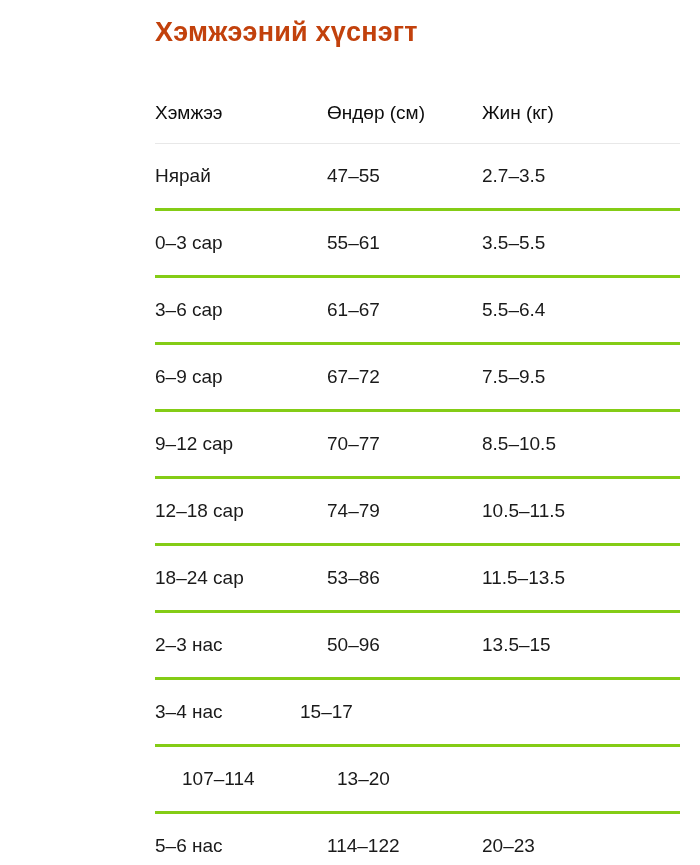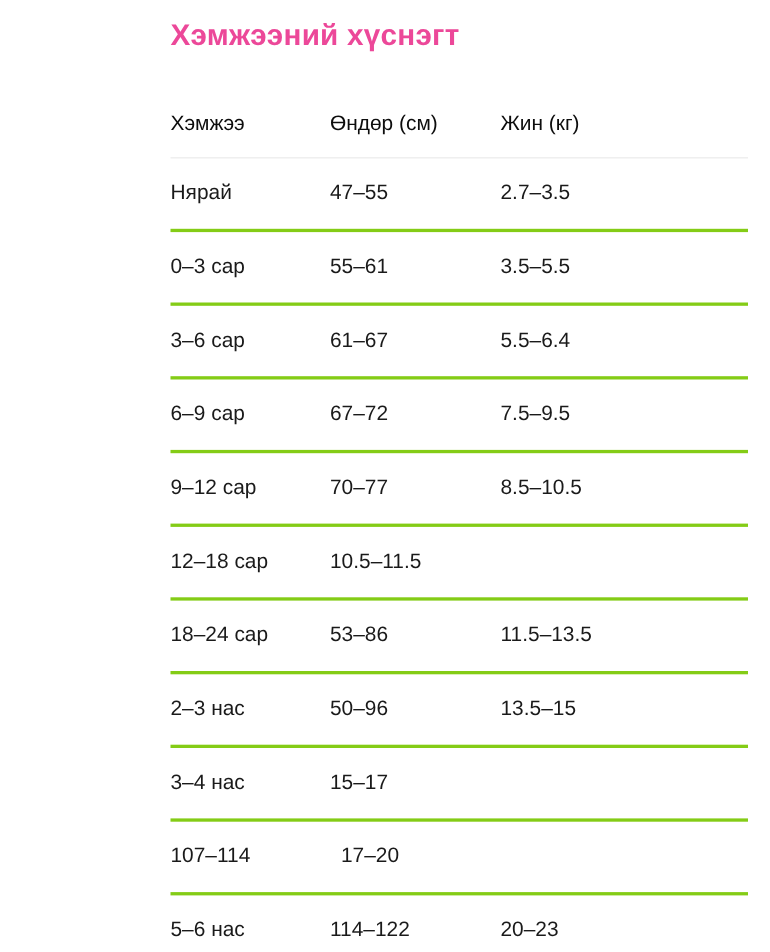--- a/index.html
+++ b/index.html
@@ -18,21 +18,21 @@
     position: relative;
     width: 700px;
     height: 865px;
     background: #ffffff;
     box-sizing: border-box;
     padding: 0 0 0 0;
   }
   .title {
     font-size: 27px;
     font-weight: bold;
-    color: #ec4899;
+    color: #c2410c;
     letter-spacing: 0.2px;
     margin: 0;
     padding: 16px 0 0 155px;
     line-height: 1.2;
   }
   .table {
     margin-top: 34px;
     padding-left: 155px;
     padding-right: 20px;
     box-sizing: border-box;
@@ -54,21 +54,21 @@
     color: #0d0d0d;
   }
   .cell {
     font-size: 19px;
     color: #1a1a1a;
     box-sizing: border-box;
     padding-right: 8px;
     white-space: nowrap;
   }
   .c0 { width: 145px; }
-  .c1 { width: 155px; }
+  .c1 { width: 155px; margin-left: 27px; }
   .c2 { width: 160px; }
 </style>
 </head>
 <body>
 
 <div class="page">
 
   <h1 class="title">Хэмжээний хүснэгт</h1>
 
   <div class="table">
@@ -104,20 +104,21 @@
     </div>
 
     <div class="row">
       <div class="cell c0">9–12 сар</div>
       <div class="cell c1">70–77</div>
       <div class="cell c2">8.5–10.5</div>
     </div>
 
     <div class="row">
       <div class="cell c0">12–18 сар</div>
+      <div class="cell c1">74–79</div>
       <div class="cell c2">10.5–11.5</div>
     </div>
 
     <div class="row">
       <div class="cell c0">18–24 сар</div>
       <div class="cell c1">53–86</div>
       <div class="cell c2">11.5–13.5</div>
     </div>
 
     <div class="row">
@@ -126,21 +127,21 @@
       <div class="cell c2">13.5–15</div>
     </div>
 
     <div class="row">
       <div class="cell c0">3–4 нас</div>
       <div class="cell c2">15–17</div>
     </div>
 
     <div class="row">
       <div class="cell c1">107–114</div>
-      <div class="cell c2">17–20</div>
+      <div class="cell c2">13–20</div>
     </div>
 
     <div class="row">
       <div class="cell c0">5–6 нас</div>
       <div class="cell c1">114–122</div>
       <div class="cell c2">20–23</div>
     </div>
 
   </div>
 </div>

